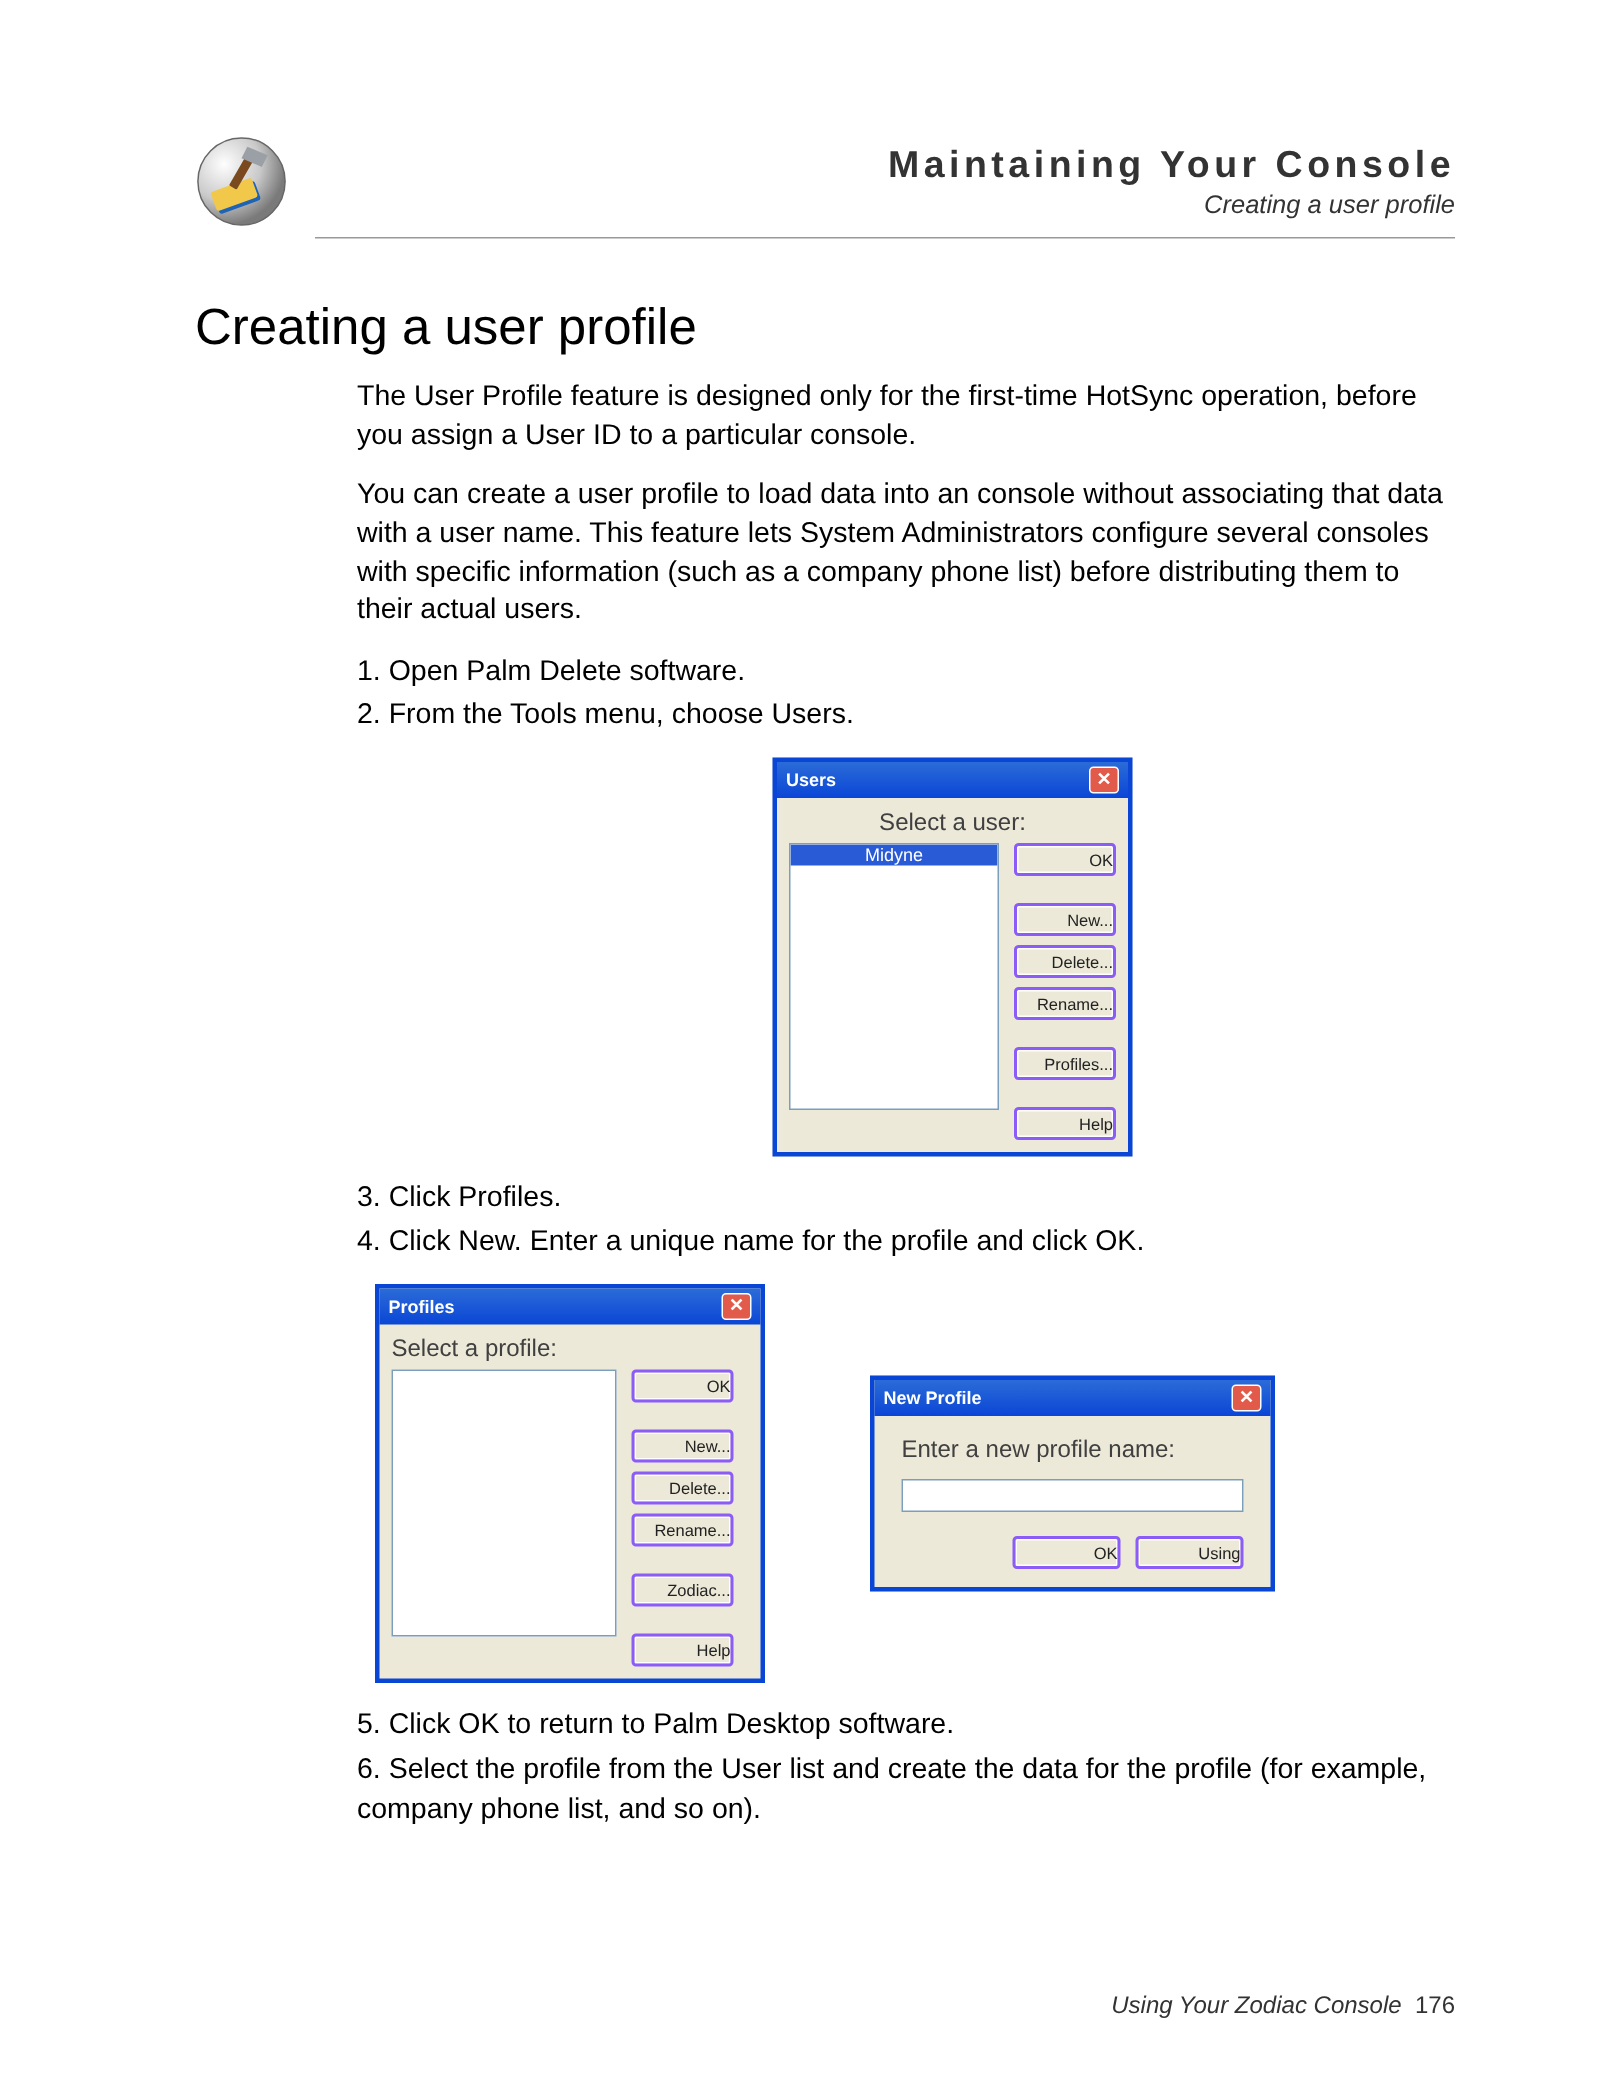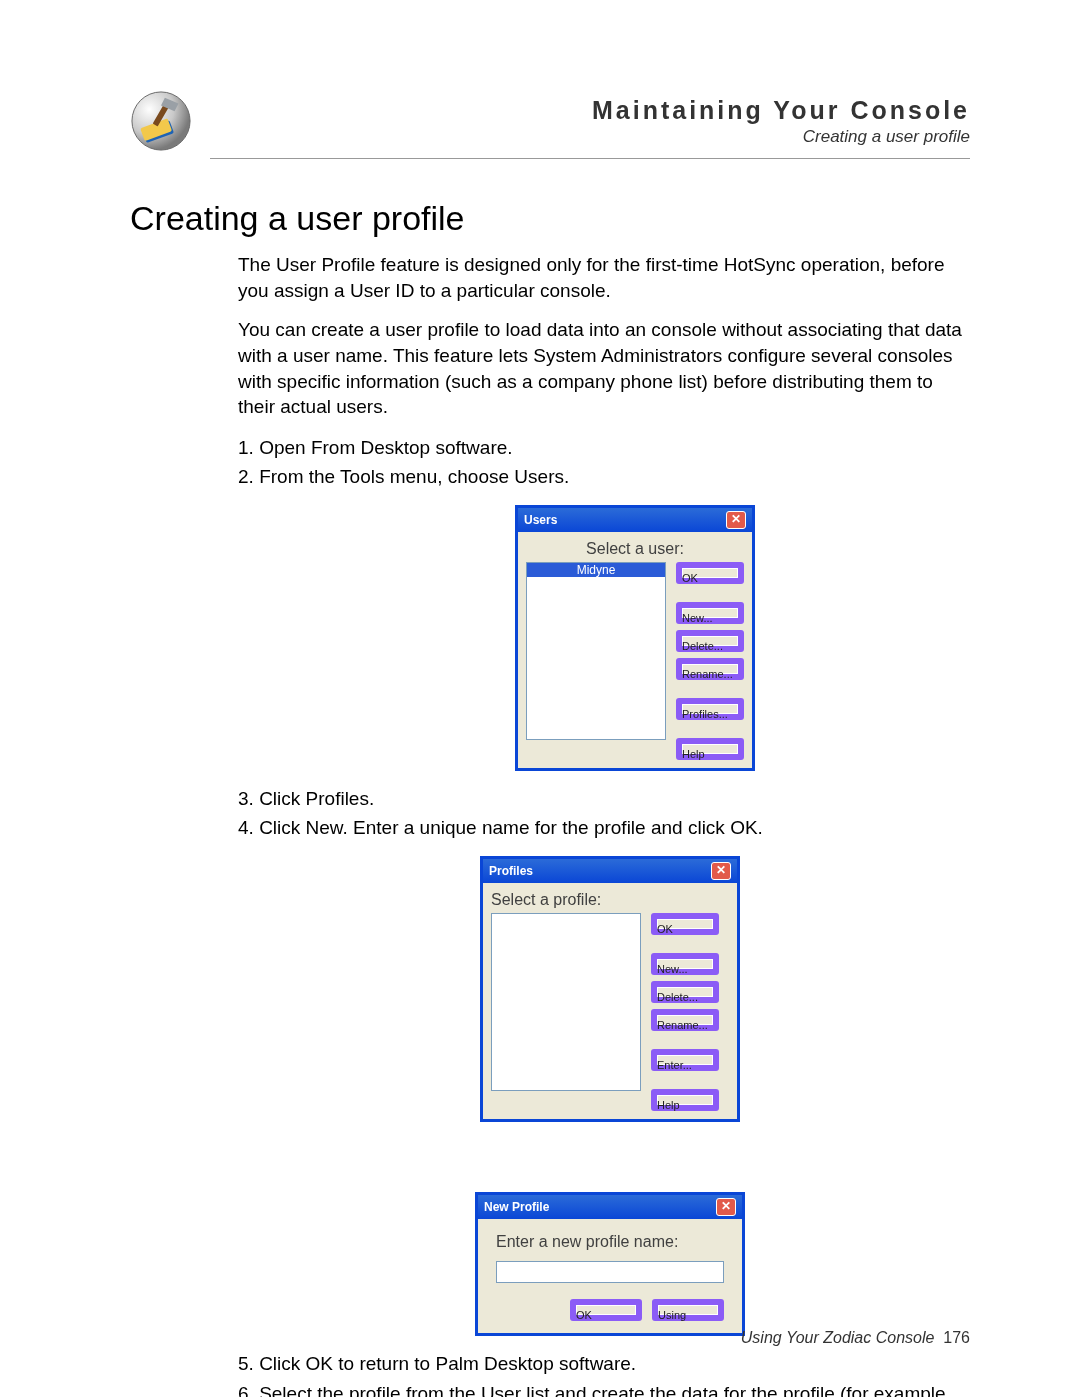--- a/index.html
+++ b/index.html
@@ -116,32 +116,32 @@
   .btncol {
     display: flex;
     flex-direction: column;
     gap: 6px;
     margin-left: 10px;
   }
   .xpbtn {
     width: 68px;
     height: 22px;
     background: #ece9d8;
-    border: 6px solid #8b5cf6;
+    border: 2px solid #8b5cf6;
     border-radius: 3px;
     font-size: 11px;
     color: #222;
-    text-align: left;
+    text-align: right;
     line-height: 20px;
     box-shadow: inset 0 0 0 1px #fff;
   }
   .dlg-flex { display:flex; align-items:flex-start; }
 
   .users-wrap { text-align:center; margin: 14px 0 14px 170px; }
-  .profiles-row { display:flex; align-items:center; gap:70px; margin: 14px 0 14px 120px; flex-direction: column; }
+  .profiles-row { display:flex; align-items:center; gap:70px; margin: 14px 0 14px 120px; }
 
   .newprof-body { padding: 14px 18px 12px 18px; width: 264px;}
   .npinput {
     width: 100%;
     height: 22px;
     border:1px solid #7b9ebd;
     background:#fff;
     margin-top:6px;
     padding: 2px 4px;
     font-size:12px;
@@ -185,21 +185,21 @@
 <hr class="hr">
 
 <h1 class="section-title">Creating a user profile</h1>
 
 <div class="body-block">
   <p>The User Profile feature is designed only for the first-time HotSync operation, before you assign a User ID to a particular console.</p>
   <p>You can create a user profile to load data into an console without associating that data with a user name. This feature lets System Administrators configure several consoles with specific information (such as a company phone list) before distributing them to their actual users.</p>
 </div>
 
 <ol class="steps" start="1">
-  <li>Open From Desktop software.</li>
+  <li>Open Palm Delete software.</li>
   <li>From the Tools menu, choose Users.</li>
 </ol>
 
 <div class="users-wrap">
   <div class="dialog" style="width:240px;">
     <div class="titlebar">
       <span>Users</span>
       <div class="closebtn">✕</div>
     </div>
     <div class="dlg-body">
@@ -239,21 +239,21 @@
       <div class="dlg-label">Select a profile:</div>
       <div class="dlg-flex">
         <div class="listbox"></div>
         <div class="btncol">
           <div class="xpbtn">OK</div>
           <div style="height:6px"></div>
           <div class="xpbtn">New...</div>
           <div class="xpbtn">Delete...</div>
           <div class="xpbtn">Rename...</div>
           <div style="height:6px"></div>
-          <div class="xpbtn">Enter...</div>
+          <div class="xpbtn">Zodiac...</div>
           <div style="height:6px"></div>
           <div class="xpbtn">Help</div>
         </div>
       </div>
     </div>
   </div>
 
   <div class="dialog">
     <div class="titlebar">
       <span>New Profile</span>

